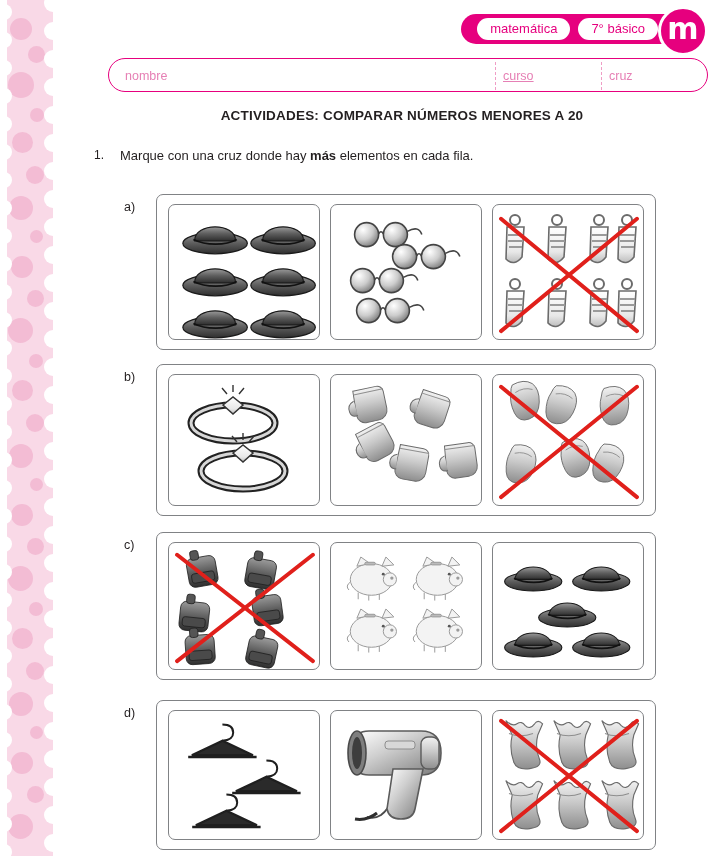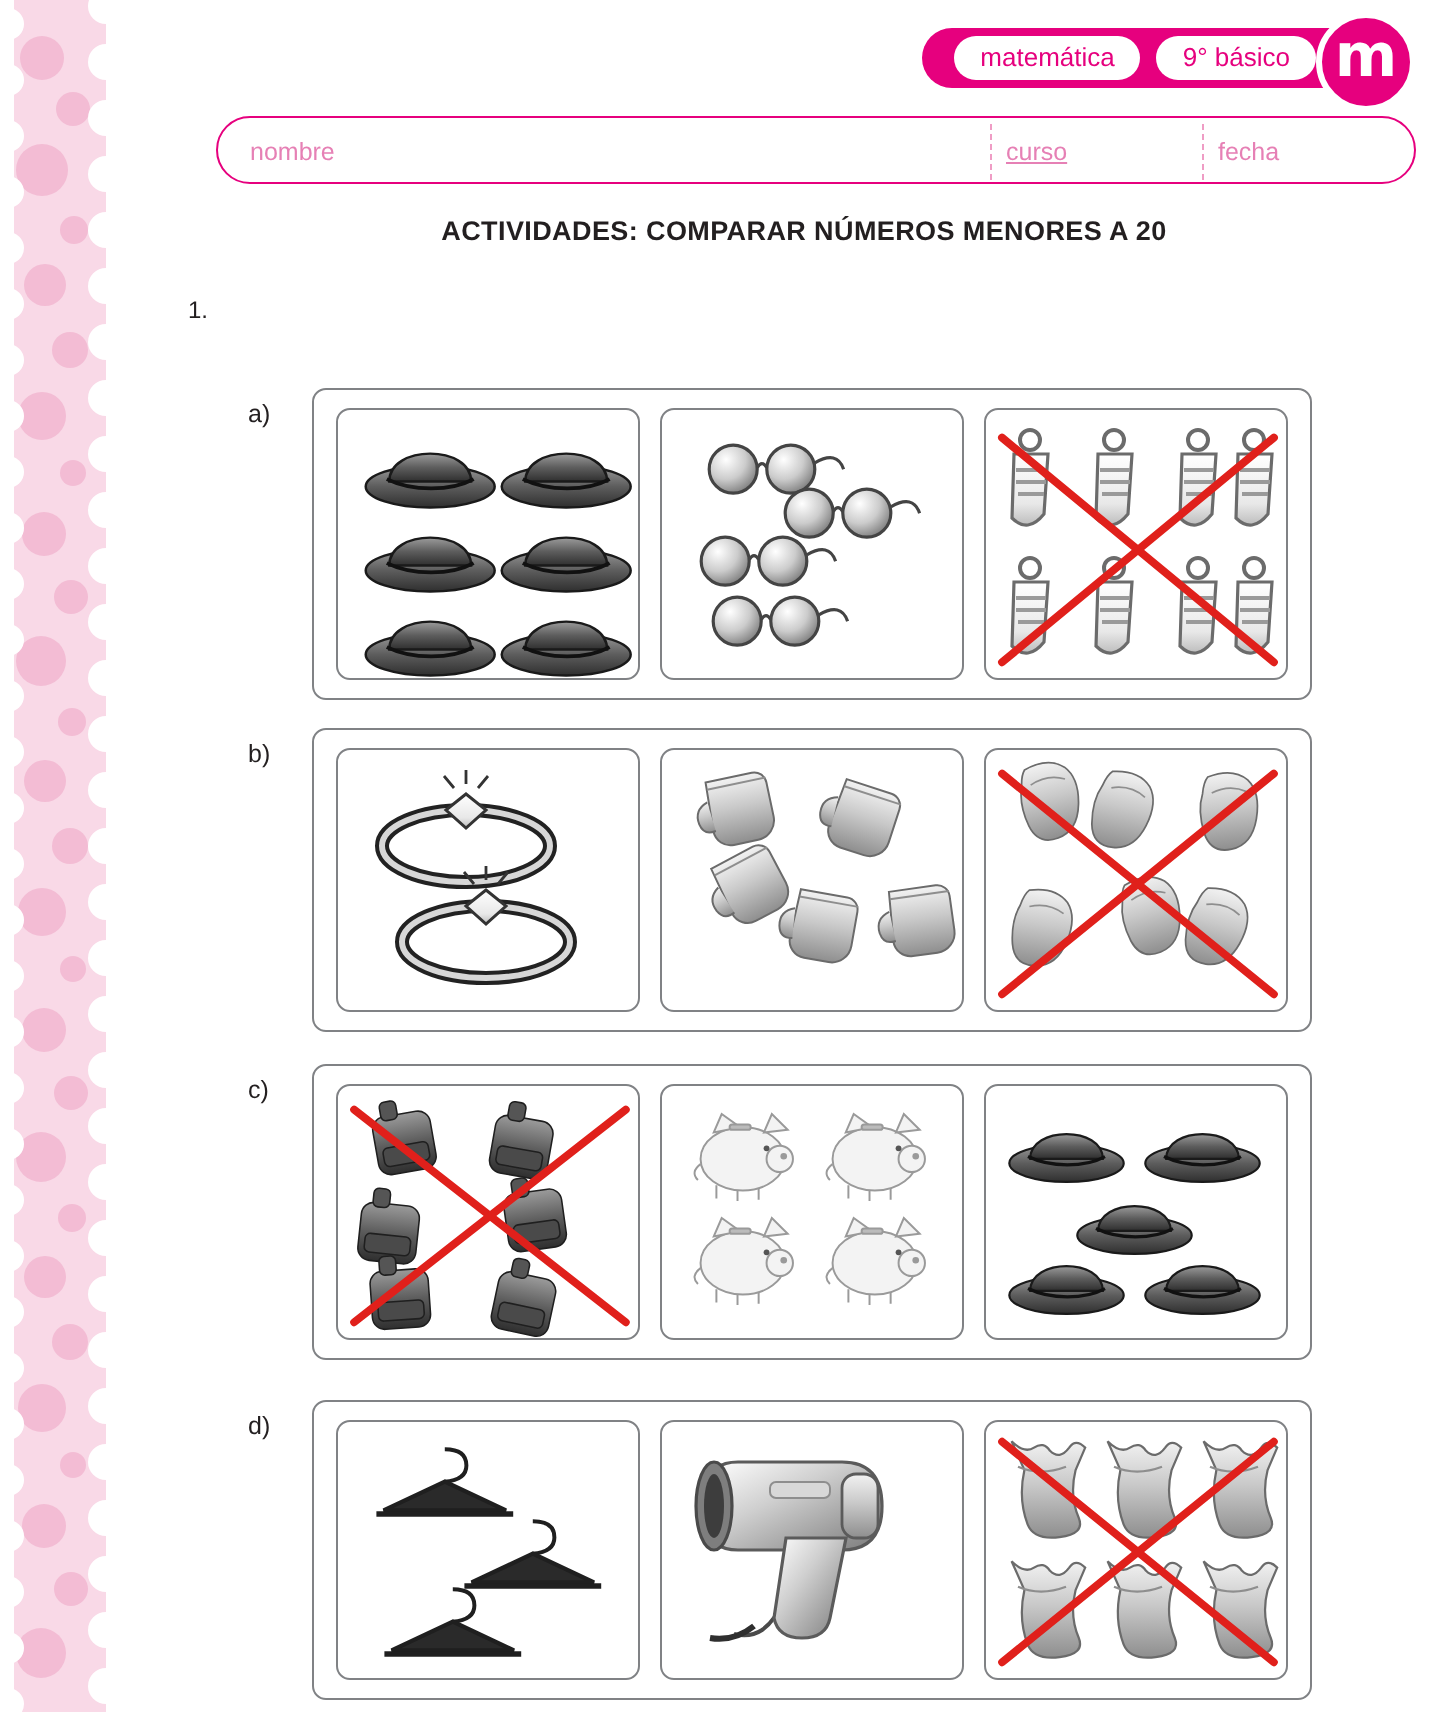--- a/index.html
+++ b/index.html
@@ -291,36 +291,39 @@
   <div class="band-scallop-l" style="top:788px;"></div>
   <div class="band-scallop-l" style="top:816px;"></div>
   <div class="band-scallop-l" style="top:844px;"></div>
 </div>
 
 <div class="page">
 
   <div class="header">
     <div class="brand-pill">
       <span class="pill-chip">matemática</span>
-      <span class="pill-chip alt">9° básico</span>
+      <span class="pill-chip alt">7° básico</span>
       <span style="display:inline-block;width:36px;"></span>
     </div>
     <div class="brand-circle">m</div>
   </div>
 
   <div class="infobar">
     <div class="cell c-nombre">nombre</div>
     <div class="divider d1"></div>
     <div class="cell c-curso">curso</div>
     <div class="divider d2"></div>
-    <div class="cell c-fecha">fecha</div>
+    <div class="cell c-fecha">cruz</div>
   </div>
 
   <div class="activity-title">ACTIVIDADES: COMPARAR NÚMEROS MENORES A 20</div>
   <div class="q-number">1.</div>
+  <div class="q-text">
+    <span>Marque con una cruz donde hay </span><b>más</b><span> elementos en cada fila.</span>
+  </div>
 
   <svg width="0" height="0" style="position:absolute;" aria-hidden="true">
     <defs>
       <linearGradient id="gGray" x1="0" y1="0" x2="0" y2="1">
         <stop offset="0%" stop-color="#f2f2f2"></stop>
         <stop offset="45%" stop-color="#c9c9c9"></stop>
         <stop offset="100%" stop-color="#8e8e8e"></stop>
       </linearGradient>
       <linearGradient id="gGray2" x1="0" y1="0" x2="1" y2="1">
         <stop offset="0%" stop-color="#ffffff"></stop>

